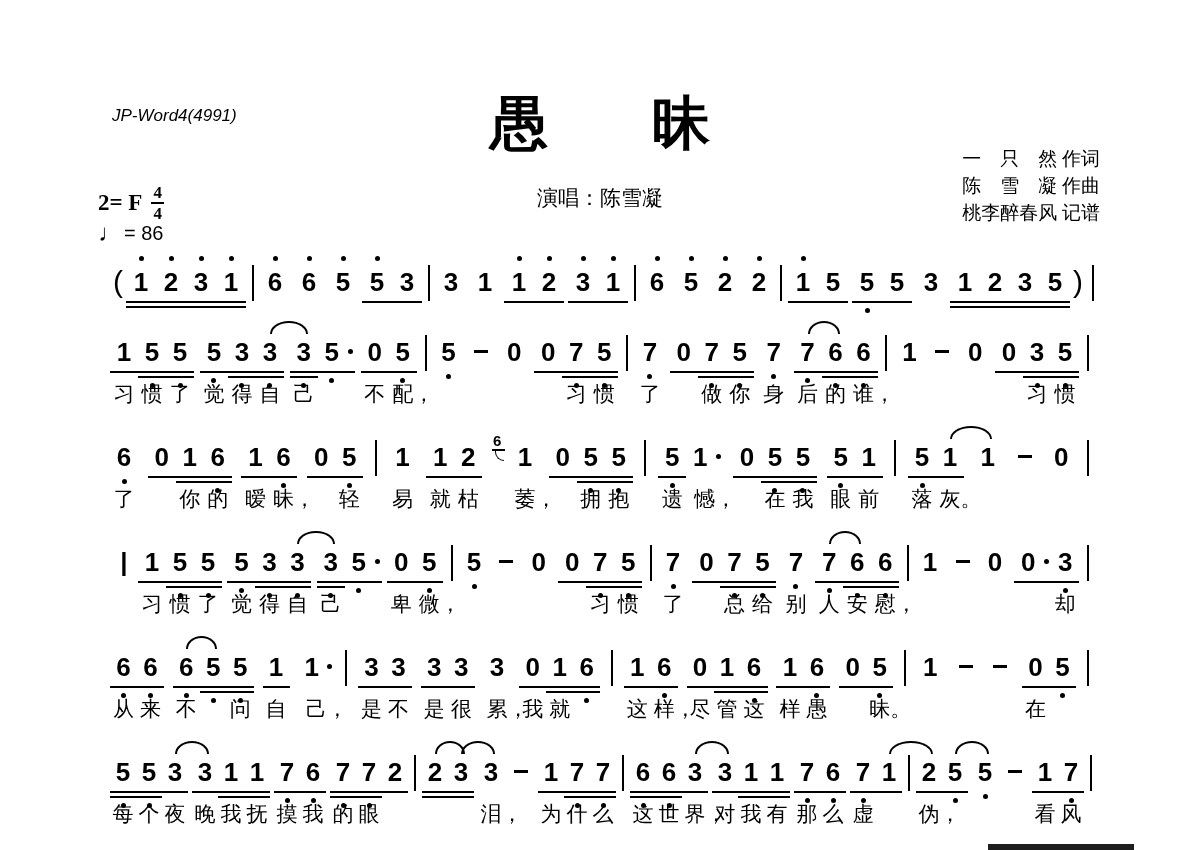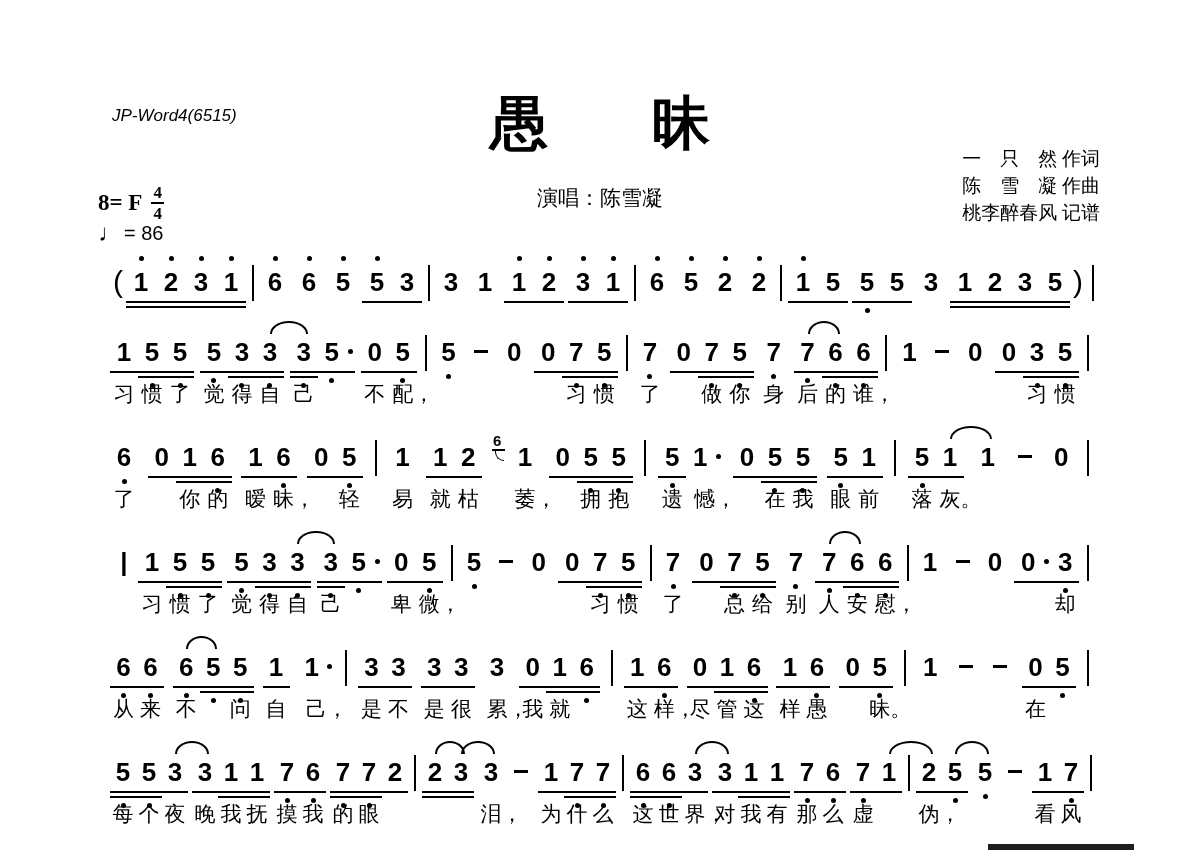--- a/index.html
+++ b/index.html
@@ -40,37 +40,37 @@
              border-left:1.5px solid #000;border-bottom:1.5px solid #000;
              border-bottom-left-radius:9px}
   .slur{position:absolute;top:-14px;height:11px;border:2px solid #000;border-bottom:none;
         border-radius:50% 50% 0 0 / 100% 100% 0 0}
   .lyr{position:absolute;top:47px;font:21px/24px "Liberation Serif",serif;white-space:nowrap}
   #artifact{left:988px;top:844px;width:146px;height:6px;background:#1e1e1e}
 </style>
 </head>
 <body>
 
-<div class="abs" id="watermark">JP-Word4(6515)</div>
+<div class="abs" id="watermark">JP-Word4(4991)</div>
 
 <div class="abs" id="title">
   <span>愚</span>
   <span>昧</span>
 </div>
 
 <div class="abs" id="singer">演唱：陈雪凝</div>
 
 <div class="abs" id="credits">
   <div>一　只　然 作词</div>
   <div>陈　雪　凝 作曲</div>
   <div>桃李醉春风 记谱</div>
 </div>
 
 <div class="abs" id="keybox">
-  <span id="keytext">8= F</span>
+  <span id="keytext">2= F</span>
   <span class="frac">
     <span class="ftop">4</span>
     <span class="fbot">4</span>
   </span>
 </div>
 
 <div class="abs" id="tempo">
   <span class="glyph">♩</span>
   <span>= 86</span>
 </div>

